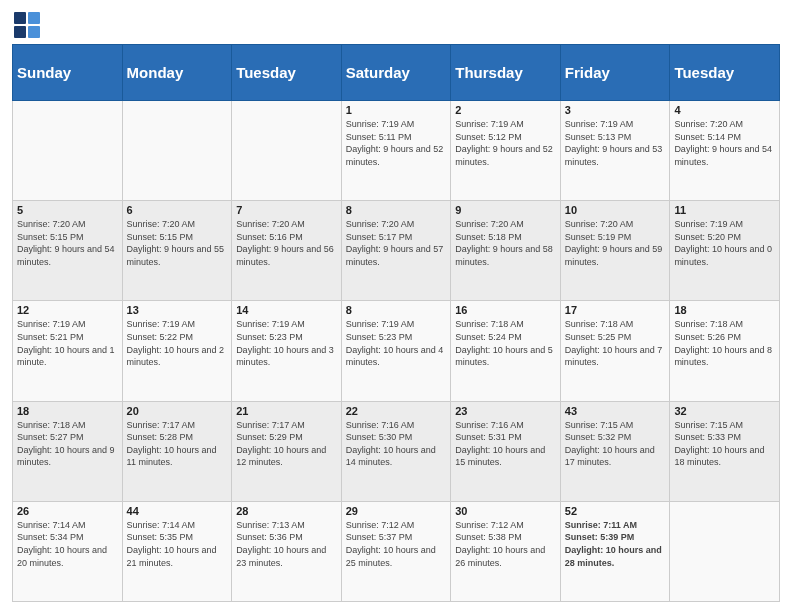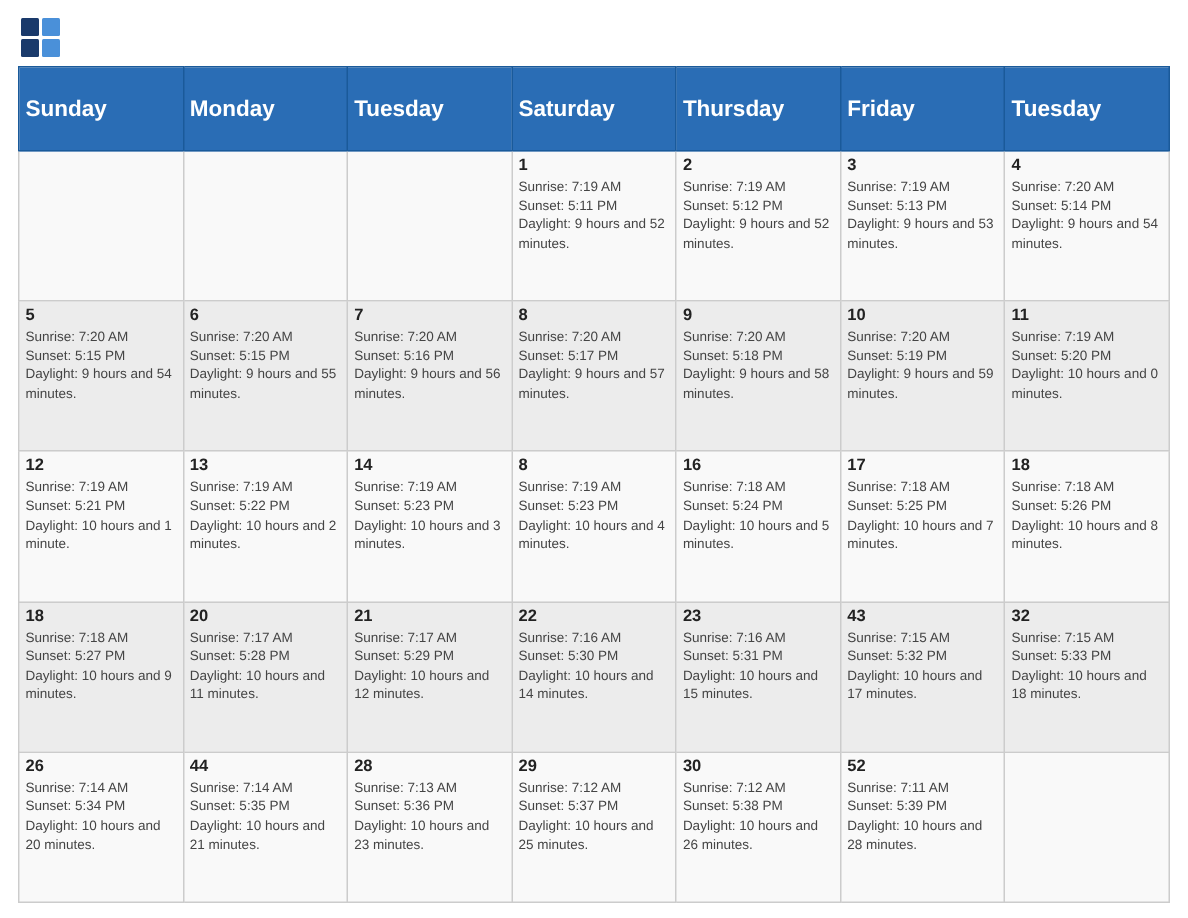--- a/index.html
+++ b/index.html
@@ -312,21 +312,21 @@
 Daylight: 10 hours and 25 minutes.</div>
           </td>
           <td>
             <span class="day-number">30</span>
             <div class="day-info" style="white-space: pre-line;">Sunrise: 7:12 AM
 Sunset: 5:38 PM
 Daylight: 10 hours and 26 minutes.</div>
           </td>
           <td>
             <span class="day-number">52</span>
-            <div class="day-info" style="white-space: pre-line;">Sunrise: 7:11 AM
+            <div class="day-info" style="white-space: pre-line; font-weight: bold;">Sunrise: 7:11 AM
 Sunset: 5:39 PM
 Daylight: 10 hours and 28 minutes.</div>
           </td>
           <td class="empty"></td>
         </tr>
       </tbody>
   </table>
 </div>
 
 </body></html>

